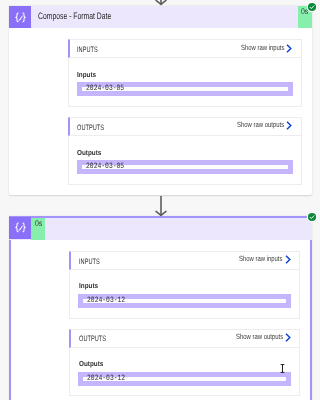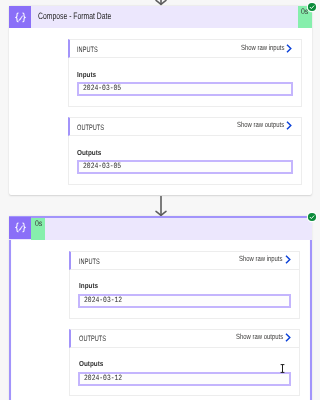--- a/index.html
+++ b/index.html
@@ -40,21 +40,21 @@
   .slabel{color:#2e2e2e;padding-left:6.2px;flex:1;display:flex;align-items:center;line-height:1;font-size:0;}
   .slabel .t{font-size:7.85px;transform:scaleX(.715);letter-spacing:.05px;position:relative;top:1.2px;left:1px;}
   .slink{display:flex;align-items:flex-start;color:#3b3a39;padding-right:5.4px;line-height:1;font-size:0;}
   .slink .t{font-size:7.55px;transform:scaleX(.785);margin-top:-1.3px;}
   .chev{width:6px;height:9px;margin-left:5.2px;margin-top:-1.4px;position:relative;left:-3px;}
   .spanel{border:1px solid #ededed;border-top:none;padding:0;height:48.6px;box-sizing:border-box;
           position:relative;}
   .flabel{position:absolute;left:8.2px;top:12.5px;color:#2f2f2f;line-height:1;font-size:0;font-weight:bold;}
   .flabel .t{font-size:7.3px;transform:scaleX(.87);}
   .fval{position:absolute;left:7.4px;right:8px;top:24px;height:13.9px;box-sizing:border-box;
-        border:2px solid #c4b5fd;background:#fdfdfd;color:#2b2b2b;
+        border:5px solid #c4b5fd;background:#fdfdfd;color:#2b2b2b;
         display:flex;align-items:center;padding-left:4.6px;line-height:1;font-size:0;}
   .fval .t{font-family:"Liberation Mono",monospace;font-size:8.1px;transform:scaleX(.785);}
 
   .arrow{position:absolute;}
 </style>
 </head>
 <body>
 
 <div class="stage">
 

